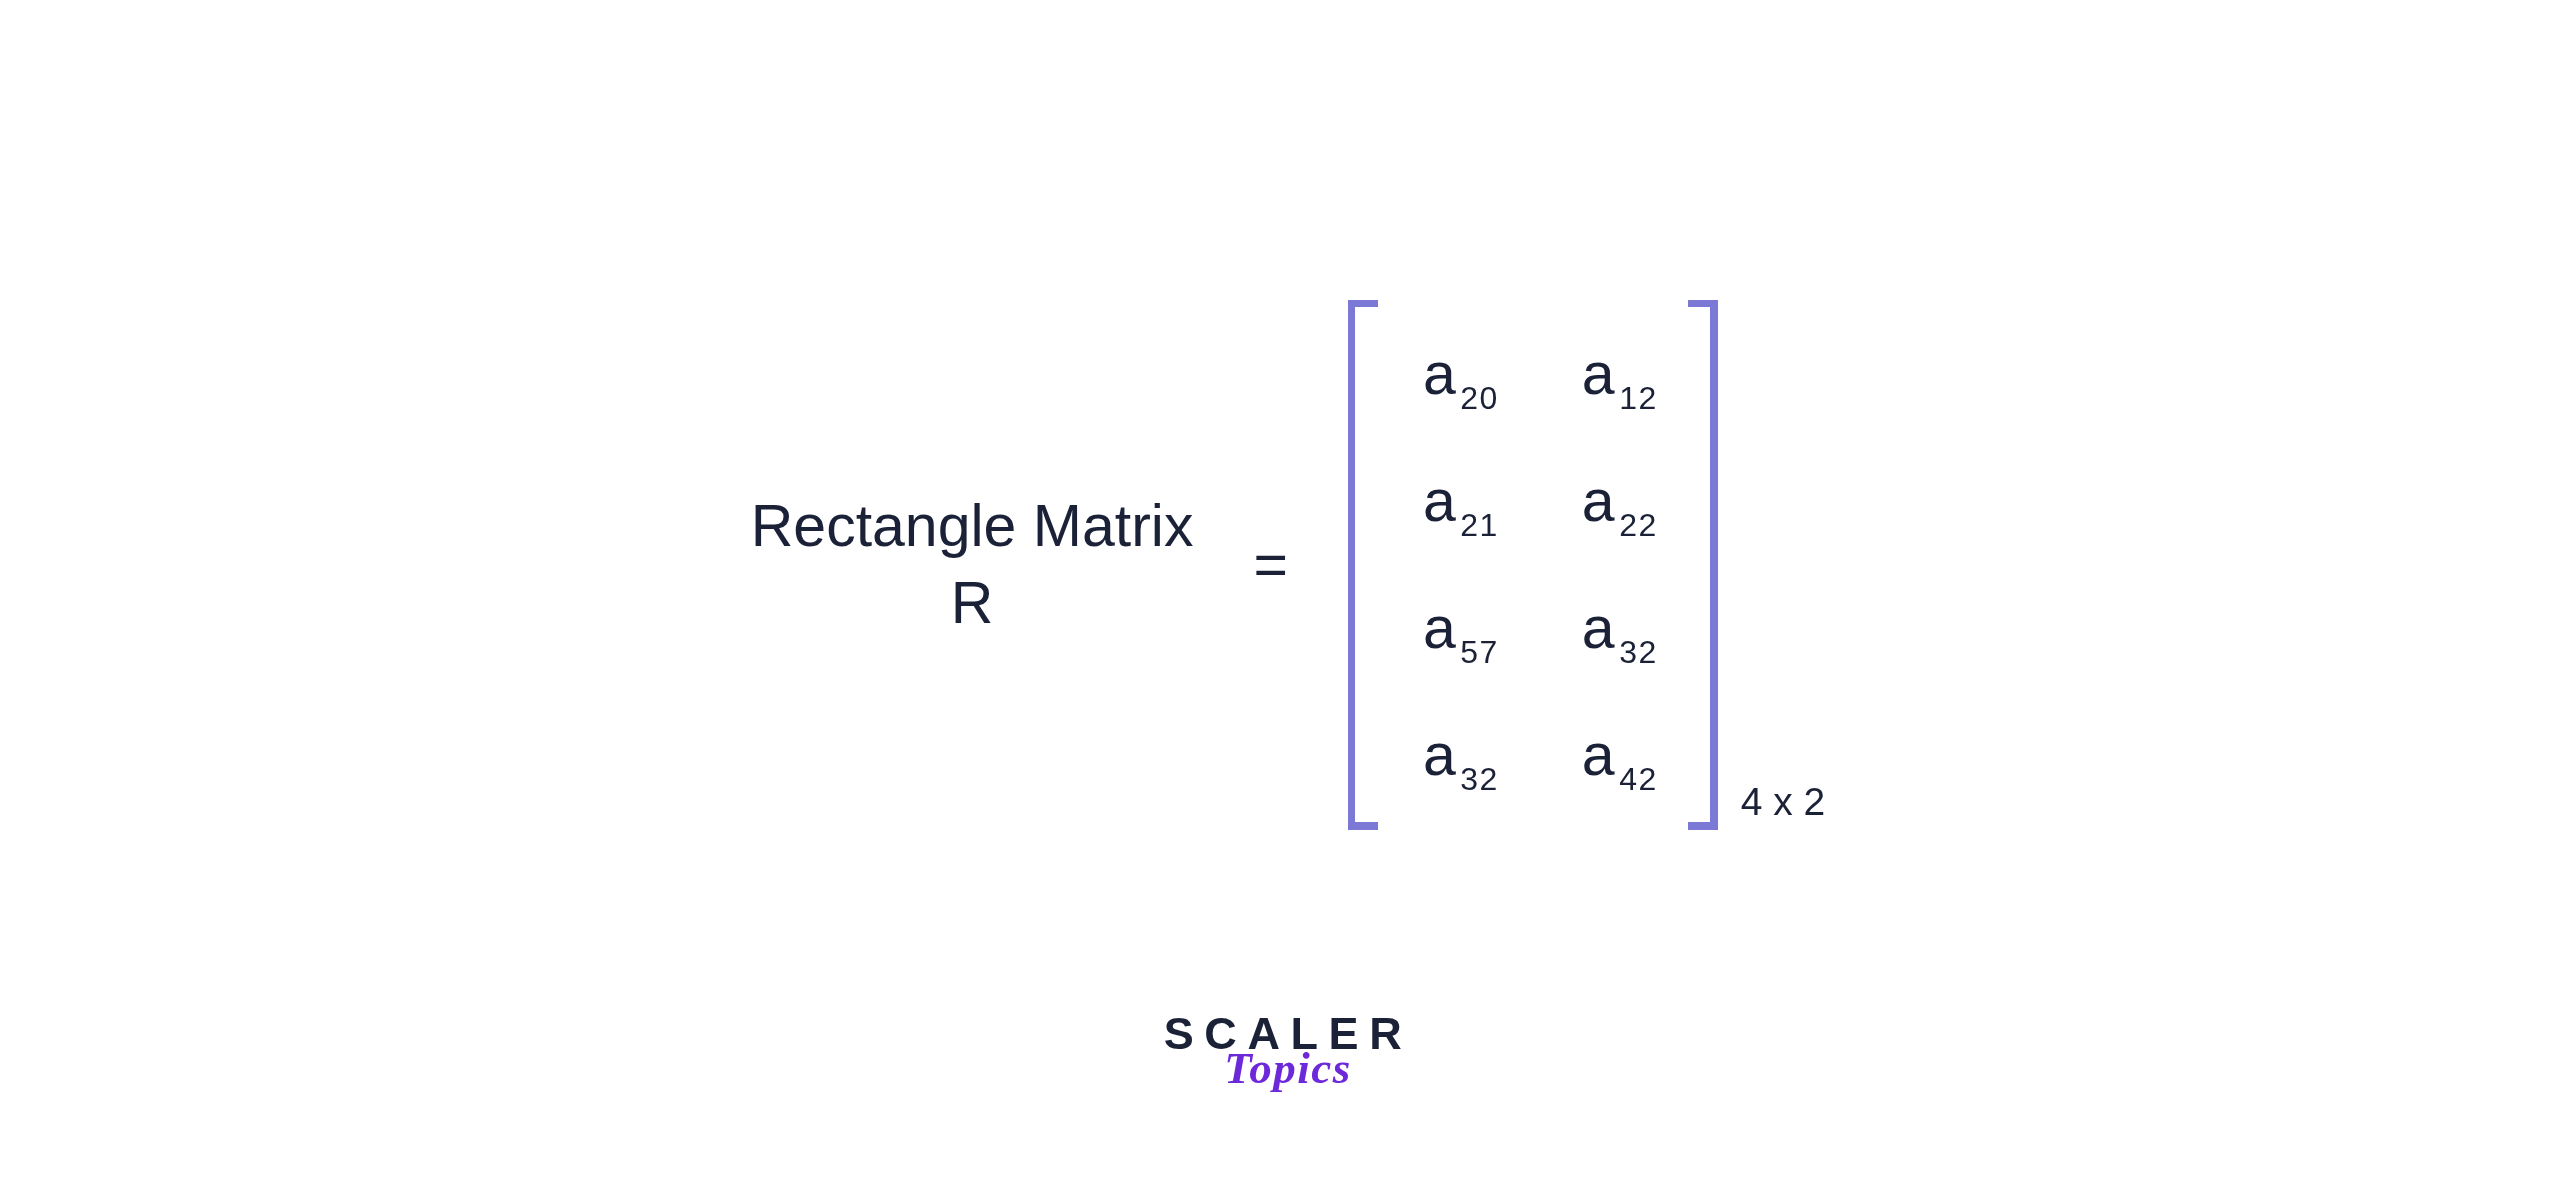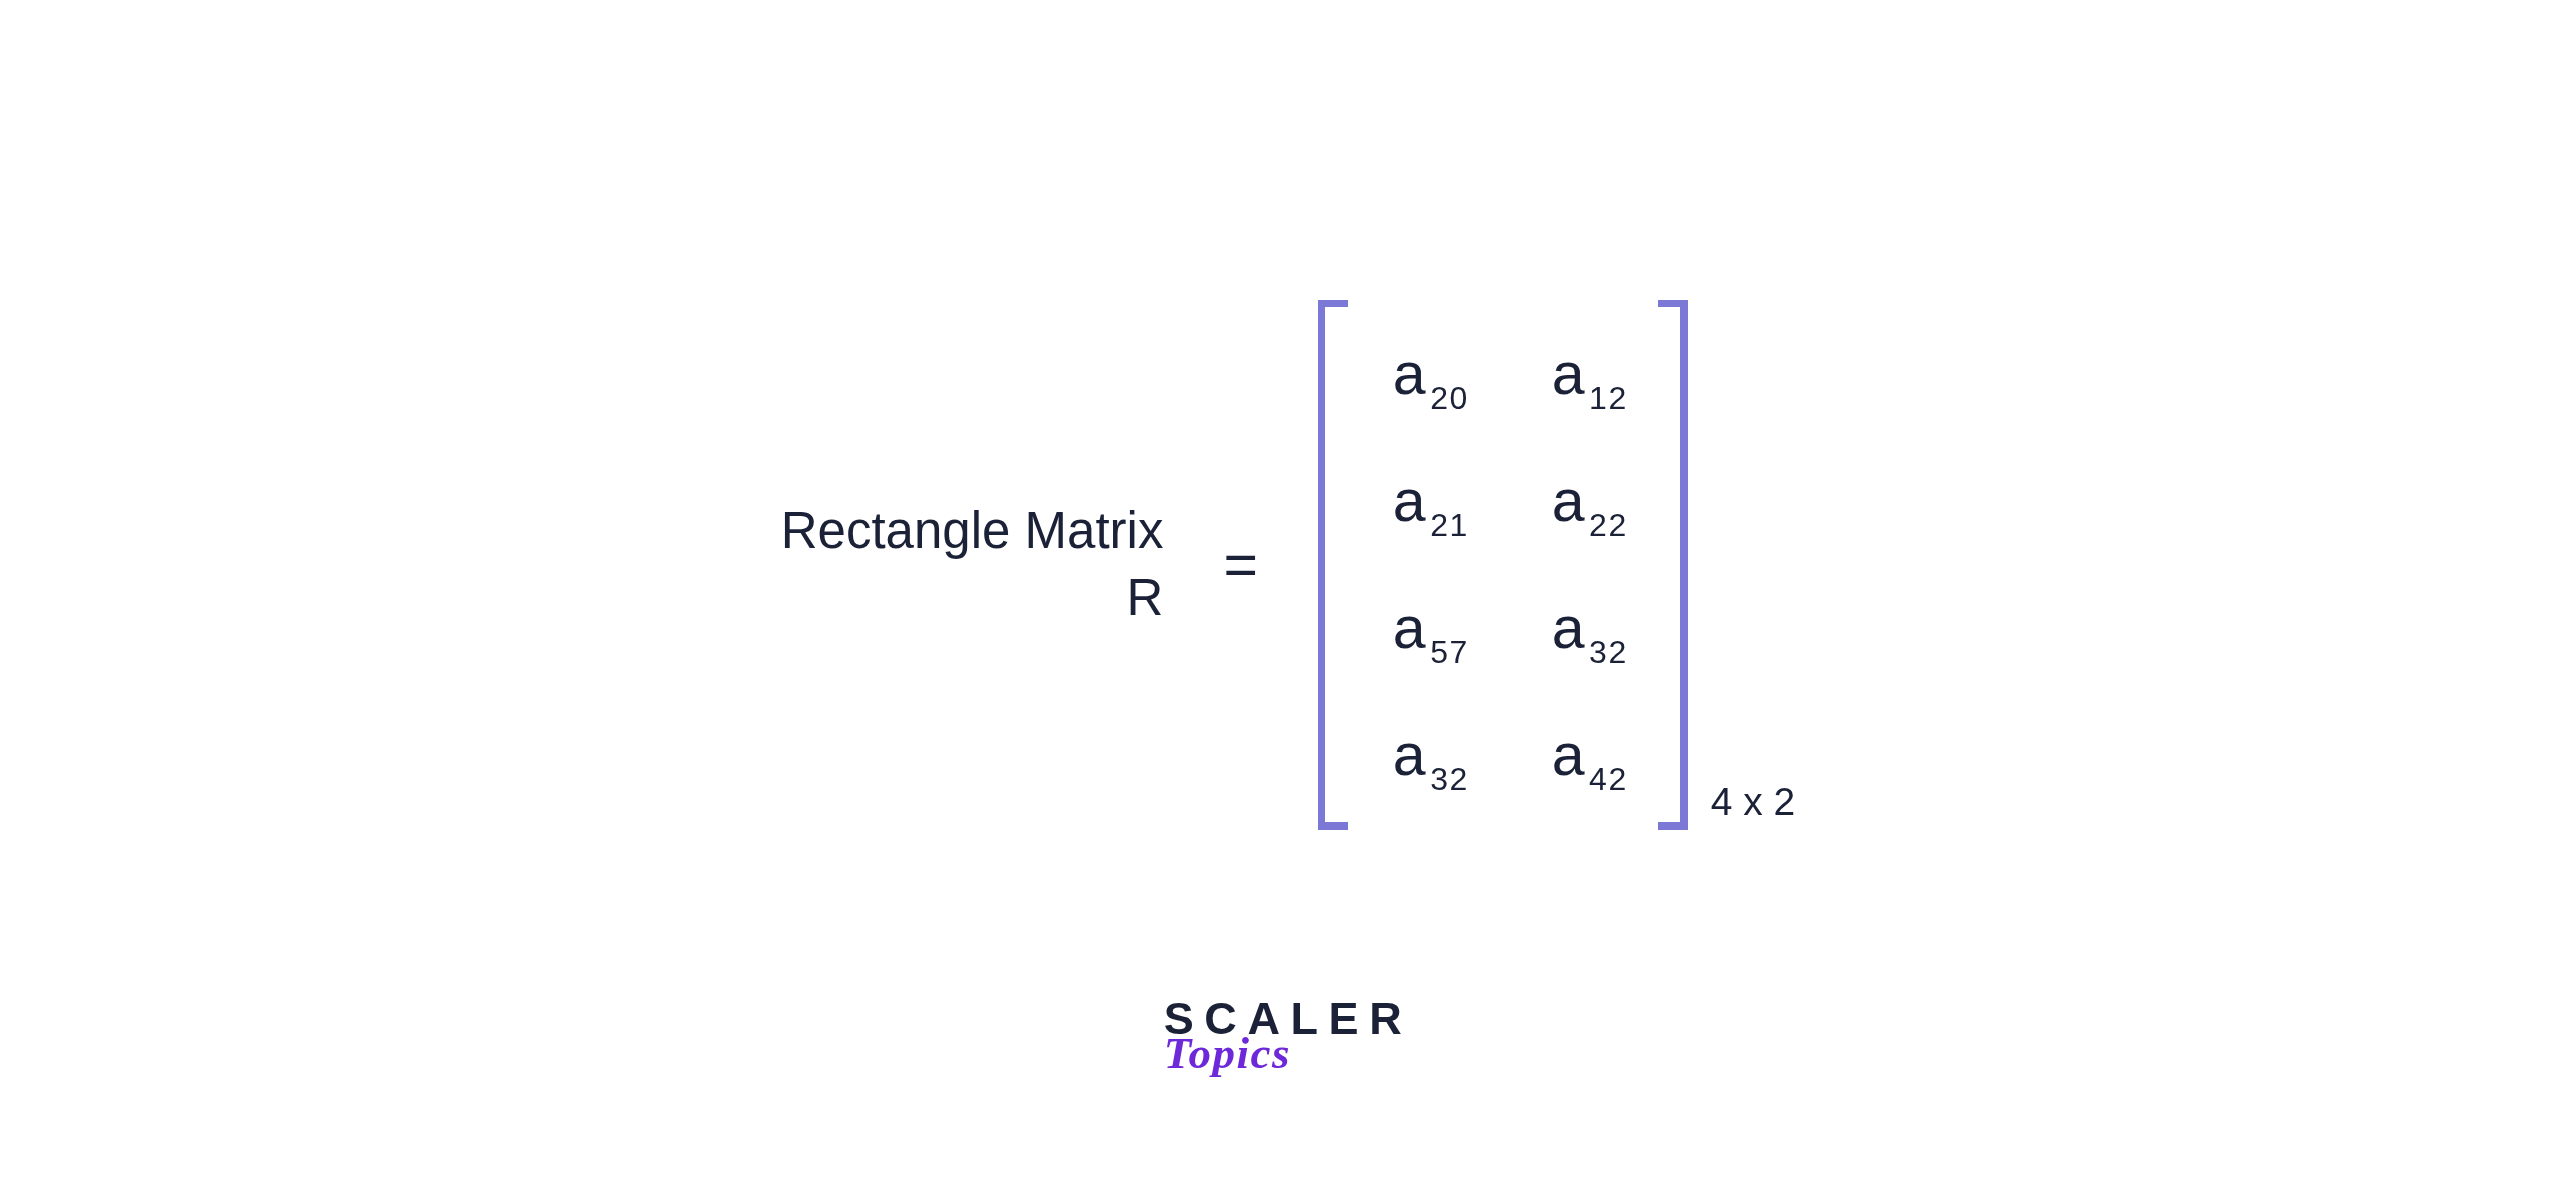--- a/index.html
+++ b/index.html
@@ -15,23 +15,23 @@
     justify-content: center;
   }
   .content-wrap {
     display: flex;
     align-items: center;
     justify-content: center;
     gap: 45px;
     margin-top: -76px;
   }
   .label-block {
-    text-align: right;
-    color: #1b2238;
-    font-size: 51px;
+    text-align: center;
+    color: #1b2238;
+    font-size: 59px;
     font-weight: 400;
     line-height: 1.3;
   }
   .equals {
     color: #1b2238;
     font-size: 59px;
     font-weight: 400;
     margin: 0 15px;
   }
   .matrix-wrap {
@@ -101,23 +101,24 @@
   .dimension {
     color: #1b2238;
     font-size: 39px;
     margin-left: 23px;
     margin-bottom: 6px;
     align-self: flex-end;
     text-align: right;
   }
   .logo-block {
     position: absolute;
-    bottom: 129px;
+    bottom: 114px;
     left: 50%;
     transform: translateX(-50%);
+    text-align: center;
   }
   .logo-top {
     color: #1b2238;
     font-size: 45px;
     font-weight: 800;
     letter-spacing: 10.6px;
   }
   .logo-bottom {
     color: #6d28d9;
     font-size: 45px;

